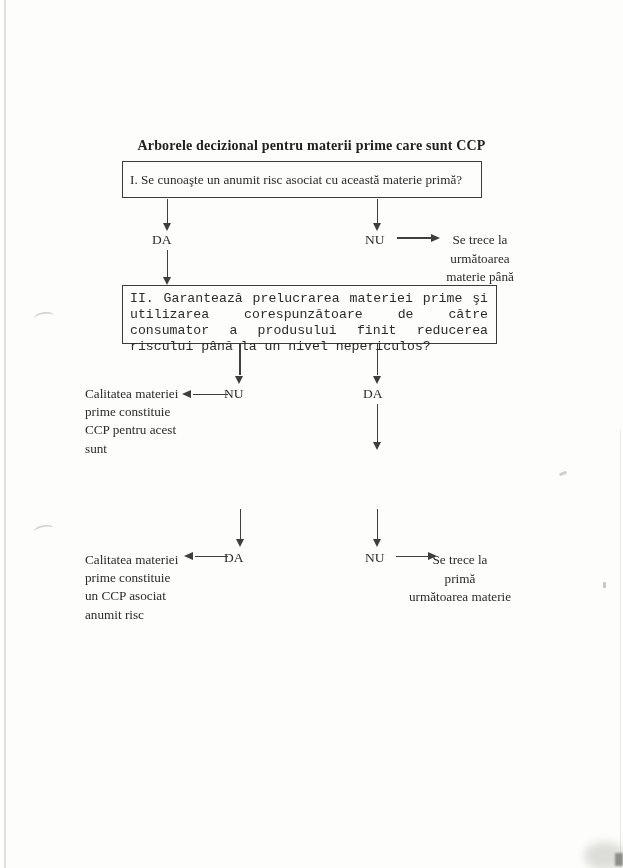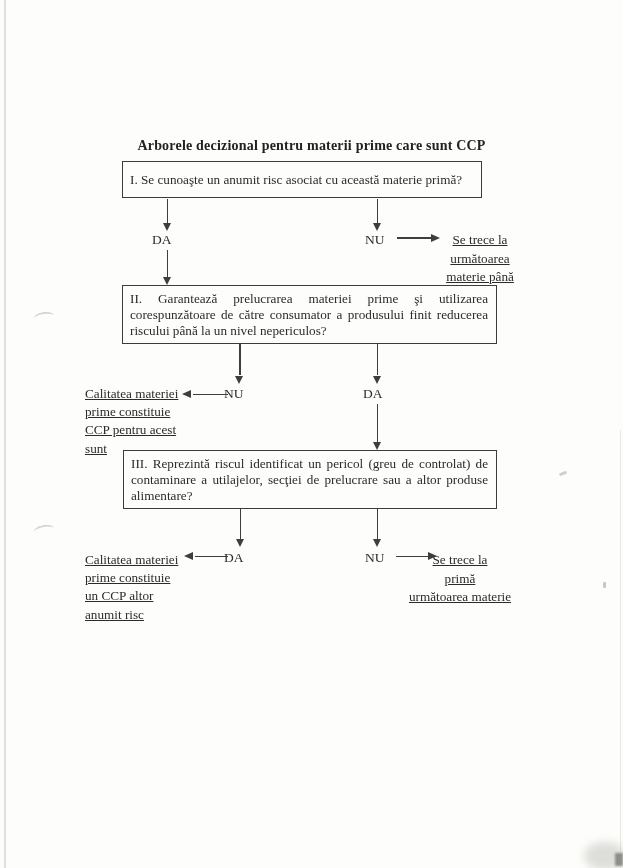--- a/index.html
+++ b/index.html
@@ -22,21 +22,21 @@
   }
   .qbox {
     position: absolute;
     border: 1.5px solid #3c3c3c;
     background: #fdfdfb;
     font-size: 13.2px;
     color: #2b2b2b;
     box-sizing: border-box;
   }
   .qbox.single { display: flex; align-items: center; padding: 0 6px 0 7px; }
-  .qbox.multi { padding: 5px 8px 4px 7px; line-height: 16px; text-align: justify; }
+  .qbox.multi { padding: 5px 8px 4px 7px; line-height: 16px; text-align: justify; font-family: Liberation Mono, monospace; }
   .vline { position: absolute; width: 1.6px; background: #3e3e3e; }
   .hline { position: absolute; height: 1.6px; background: #3e3e3e; }
   .ah-down {
     position: absolute; width: 0; height: 0;
     border-left: 4.5px solid transparent; border-right: 4.5px solid transparent;
     border-top: 8px solid #3e3e3e;
   }
   .ah-left {
     position: absolute; width: 0; height: 0;
     border-top: 4.5px solid transparent; border-bottom: 4.5px solid transparent;
@@ -44,21 +44,21 @@
   }
   .ah-right {
     position: absolute; width: 0; height: 0;
     border-top: 4.5px solid transparent; border-bottom: 4.5px solid transparent;
     border-left: 9px solid #3e3e3e;
   }
   .blabel {
     position: absolute; font-size: 13.5px; text-align: left; color: #2b2b2b;
   }
   .outcome { position: absolute; font-size: 13.2px; color: #2b2b2b; }
-  .outcome .ln { display: block; text-decoration: underline; }
+  .outcome .ln { display: block; }
   .outcome.center { text-align: center; line-height: 18.5px; }
   .outcome.left { text-align: left; line-height: 18.2px; }
   
   .edge-left { position: absolute; left: 4px; top: 0; width: 1.5px; height: 868px; background: #e0e0da; }
   .edge-right { position: absolute; left: 619.5px; top: 430px; width: 1.5px; height: 438px; background: #eaeae4; }
   .tilde {
     position: absolute; width: 20px; height: 8px;
     border-top: 2px solid rgba(140,140,132,0.35);
     border-radius: 50%;
   }
@@ -123,33 +123,30 @@
     <span class="ln">CCP pentru acest</span>
     <span class="ln">sunt</span>
   </div>
 
   <div class="vline" style="left:376.5px; top:344px; height:31px;"></div>
   <div class="ah-down" style="left:372.8px; top:376px;"></div>
   <div class="blabel" style="left:363px; top:386px; width:30px;">DA</div>
   <div class="vline" style="left:376.5px; top:404px; height:38px;"></div>
   <div class="ah-down" style="left:372.8px; top:442px;"></div>
 
-  <div class="qbox multi" style="left:123px; top:450px; width:374px; height:59px;">
-    <span>III. Reprezintă riscul identificat un pericol (greu de controlat) de contaminare a utilajelor, secţiei de prelucrare sau a altor produse alimentare?</span>
-  </div>
 
   <div class="vline" style="left:239.5px; top:509px; height:30px;"></div>
   <div class="ah-down" style="left:235.8px; top:539px;"></div>
   <div class="blabel" style="left:224px; top:550px; width:30px;">DA</div>
   <div class="hline" style="left:195px; top:555.5px; width:33px;"></div>
   <div class="ah-left" style="left:184px; top:551.5px;"></div>
   <div class="outcome left" style="left:85px; top:551px; width:112px;">
     <span class="ln">Calitatea materiei</span>
     <span class="ln">prime constituie</span>
-    <span class="ln">un CCP altor</span>
+    <span class="ln">un CCP asociat</span>
     <span class="ln">anumit risc</span>
   </div>
 
   <div class="vline" style="left:376.5px; top:509px; height:30px;"></div>
   <div class="ah-down" style="left:372.8px; top:539px;"></div>
   <div class="blabel" style="left:365px; top:550px; width:32px;">NU</div>
   <div class="hline" style="left:396px; top:555.5px; width:32px;"></div>
   <div class="ah-right" style="left:428px; top:551.5px;"></div>
   <div class="outcome center" style="left:396px; top:551px; width:128px;">
     <span class="ln">Se trece la</span>

